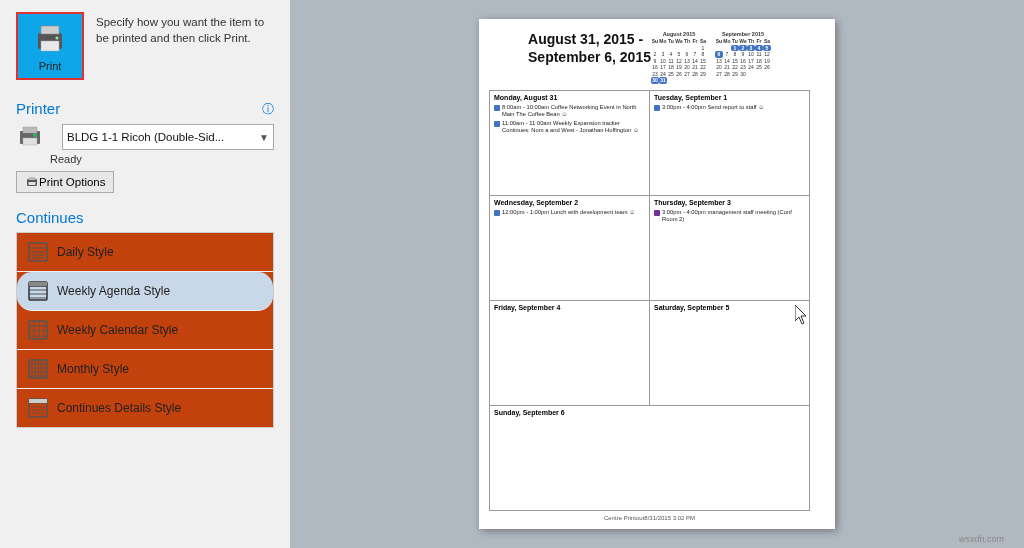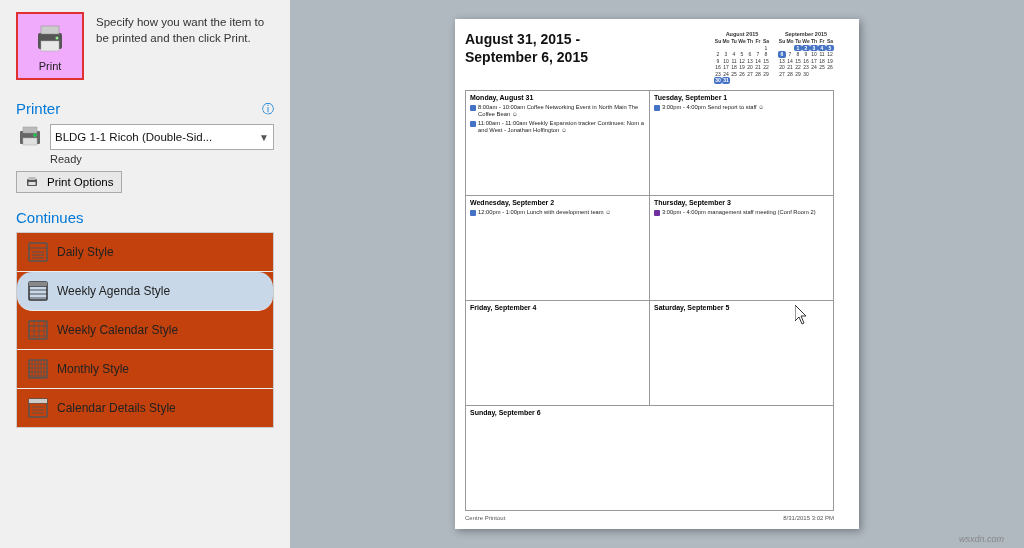--- a/index.html
+++ b/index.html
@@ -25,21 +25,21 @@
 
     
     .print-section {
       display: flex;
       align-items: flex-start;
       gap: 12px;
       margin-bottom: 16px;
     }
     .print-icon-box {
       border: 2.5px solid #e03030;
-      background: #f0abfc;
+      background: #0ea5e9;
       width: 68px;
       height: 68px;
       display: flex;
       flex-direction: column;
       align-items: center;
       justify-content: center;
       flex-shrink: 0;
     }
     .print-icon-svg {
       width: 36px;
@@ -66,21 +66,21 @@
       margin-top: 4px;
     }
 
     
     .printer-section {
       margin-bottom: 12px;
     }
     .printer-info-row {
       display: flex;
       align-items: center;
-      gap: 6px;
+      gap: 18px;
       margin-bottom: 2px;
     }
     .printer-icon {
       width: 28px;
       height: 28px;
       flex-shrink: 0;
     }
     .printer-name-box {
       flex: 1;
       border: 1px solid #aaa;
@@ -102,21 +102,21 @@
     }
     .printer-status {
       font-size: 11px;
       color: #333;
       padding-left: 34px;
       margin-bottom: 6px;
     }
     .printer-options-btn {
       display: flex;
       align-items: center;
-      gap: 8px;
+      gap: 0;
       border: 1px solid #aaa;
       background: #e8e8e8;
       padding: 3px 8px;
       font-size: 11.5px;
       cursor: pointer;
       width: fit-content;
     }
 
     
     .settings-section {
@@ -169,28 +169,29 @@
       left: 505px;
       top: 305px;
       width: 14px;
       height: 20px;
       z-index: 10;
     }
 
     
     .calendar-page {
       background: #fff;
-      width: 404px;
+      width: 356px;
       height: 510px;
       box-shadow: 2px 2px 8px rgba(0,0,0,0.35);
       display: flex;
       flex-direction: column;
       padding: 12px 25px 8px 10px;
       font-size: 7px;
       position: relative;
+      align-items: center;
     }
     .cal-header {
       display: flex;
       justify-content: space-between;
       align-items: flex-start;
       margin-bottom: 6px;
     }
     .cal-title {
       font-size: 14px;
       font-weight: bold;
@@ -403,21 +404,21 @@
         <div class="style-item-icon">
           <svg width="22" height="22" viewBox="0 0 22 22">
               <rect x="2" y="2" width="18" height="18" rx="1" fill="none" stroke="#555" stroke-width="1.5"></rect>
               <line x1="2" y1="6" x2="20" y2="6" stroke="#555" stroke-width="1.2"></line>
               <rect x="2" y="2" width="18" height="4" fill="#ccc"></rect>
               <line x1="5" y1="10" x2="17" y2="10" stroke="#555" stroke-width="0.8"></line>
               <line x1="5" y1="13" x2="17" y2="13" stroke="#555" stroke-width="0.8"></line>
               <line x1="5" y1="16" x2="17" y2="16" stroke="#555" stroke-width="0.8"></line>
             </svg>
         </div>
-        <span>Calendar Details Style</span>
+        <span>Continues Details Style</span>
       </li>
 
     </ul>
   </div>
 </div>
 
 <div class="right-panel">
 
   <svg class="cursor" viewBox="0 0 14 20">
     <polygon points="0,0 0,16 4,12 7,19 9,18 6,11 11,11" fill="white" stroke="#333" stroke-width="1"></polygon>

